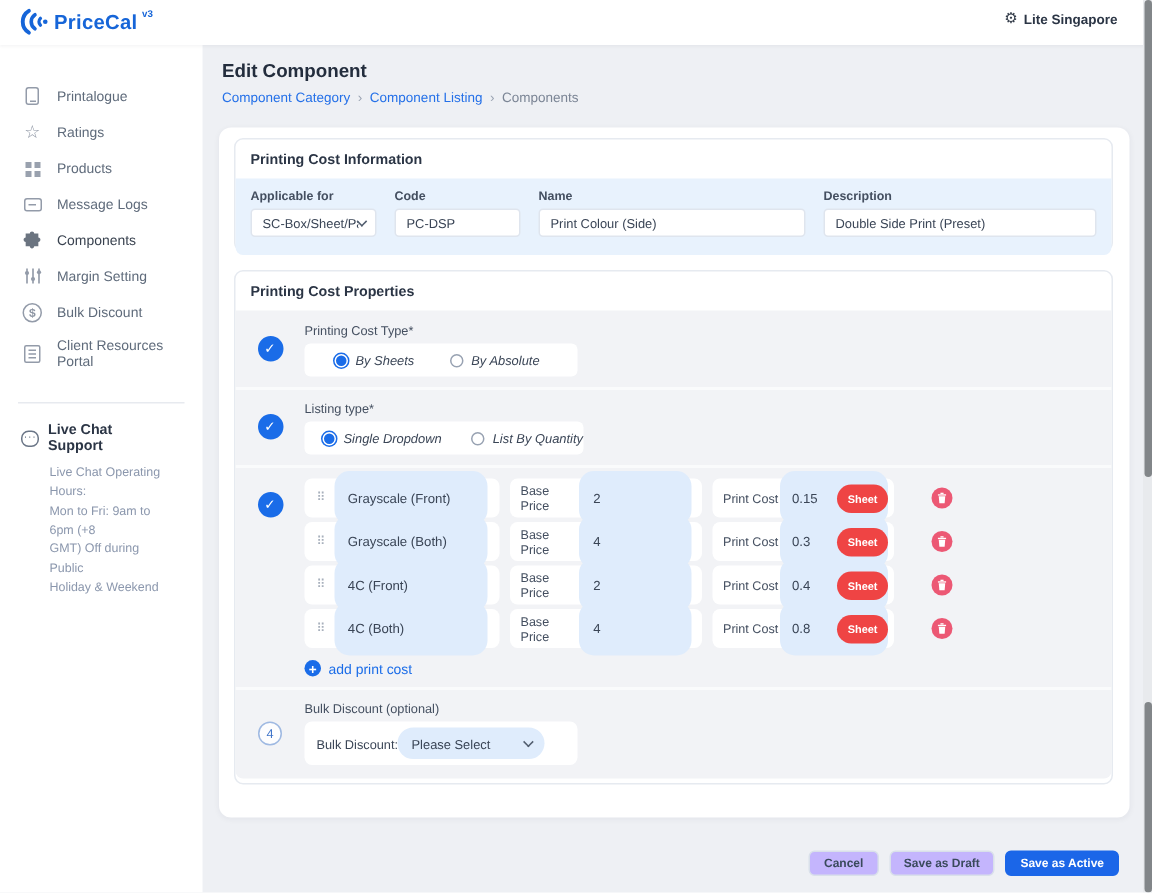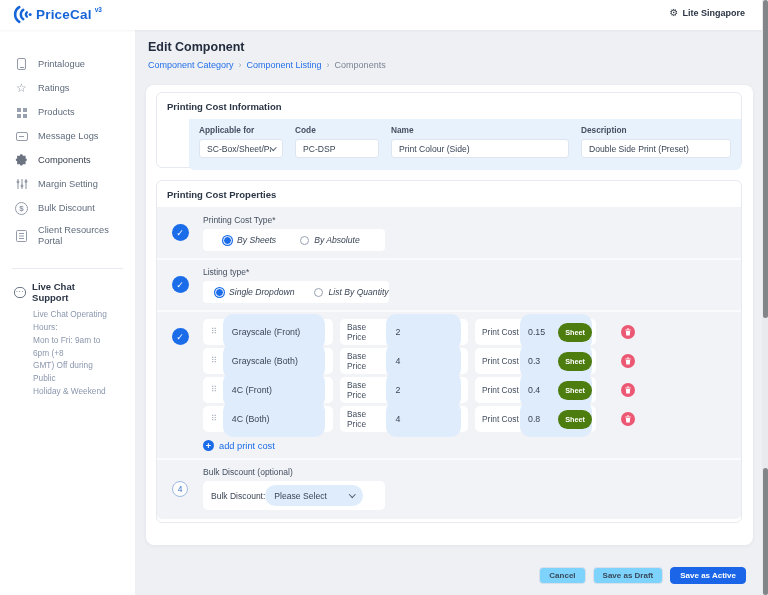--- a/index.html
+++ b/index.html
@@ -45,21 +45,21 @@
   .bc-link { color:#2470e8; cursor:pointer; }
   .bc-sep { color:#9aa3b2; font-size:9px; }
   .bc-cur { color:#7b8595; }
 
   .card { position:absolute; left:11px; top:55px; width:607px; height:460px; background:#fff; border-radius:8px; box-shadow:0 1px 4px rgba(30,40,60,.06); }
 
   
   .subcard { position:absolute; left:10px; width:586px; border:1px solid #e6eaf0; border-radius:6px; background:#fff; }
   .info-card { top:7px; height:76px; }
   .subcard-head { font-size:9.5px; font-weight:bold; color:#2b3545; padding:8px 10px 7px 10px; }
-  .band { background:#e8f2fd; border-radius:0 0 5px 5px; padding:6px 10px 0 10px; height:51px; display:flex; gap:12px;margin-left:32px; }
+  .band { background:#e8f2fd; border-radius:0 0 5px 5px; padding:6px 10px 0 10px; height:51px; display:flex; gap:12px; }
   .field { display:flex; flex-direction:column; }
   .f-label { font-size:8.3px; color:#444f60; margin-bottom:4px; font-weight:bold; }
   .f-input { height:19px; background:#fff; border:1px solid #dfe5ee; border-radius:3px; font-size:8.6px; color:#3a4556; display:flex; align-items:center; padding:0 7px; }
   .f-select { justify-content:space-between; cursor:pointer; }
   .w84 { width:84px; } .w178 { width:178px; } .wflex { flex:1; }
   .chev { width:4.5px; height:4.5px; border-right:1.2px solid #515d6e; border-bottom:1.2px solid #515d6e; transform:rotate(45deg); margin-top:-3px; flex:0 0 auto; }
 
   
   .props-card { top:95px; height:343px; }
   .props-body { background:#f2f3f6; border-radius:0 0 5px 5px; height:312px; padding-top:8px; overflow:hidden; }
@@ -80,33 +80,33 @@
   .rbox { background:#fff; border-radius:5px; height:26px; display:flex; align-items:center; }
   .rbox1 { width:130px; padding:0 8px; gap:6px; }
   .rbox2 { width:128px; margin-left:7px; padding:0 7px; justify-content:space-between; }
   .rbox3 { width:121px; margin-left:7px; padding:0 4px 0 7px; justify-content:space-between; }
   .drag { font-size:8px; color:#a8b0bc; cursor:grab; line-height:1; font-family:"DejaVu Sans",sans-serif; }
   .pill { background:#dfecfc; border-radius:10px; height:36px; display:flex; align-items:center; padding:0 9px; font-size:8.8px; color:#3a4556; }
   .pill-name { flex:1; }
   .pill-num { width:76px; }
   .r-lbl { font-size:8.4px; color:#444f60; }
   .pill-cost { width:72px; padding:0 0 0 8px; justify-content:space-between; }
-  .sheet-btn { background:#4d7c0f; color:#fff; font-size:7.3px; font-weight:bold; height:19px; border-radius:10px; padding:0 7px; display:flex; align-items:center; cursor:pointer; border:none; }
+  .sheet-btn { background:#ef4444; color:#fff; font-size:7.3px; font-weight:bold; height:19px; border-radius:10px; padding:0 7px; display:flex; align-items:center; cursor:pointer; border:none; }
   .del-btn { width:14px; height:14px; border-radius:50%; background:#ec5874; margin-left:25px; display:flex; align-items:center; justify-content:center; cursor:pointer; border:none; padding:0; }
   .add-row { display:flex; align-items:center; gap:5px; margin-top:8px; cursor:pointer; }
   .add-ic { width:11px; height:11px; border-radius:50%; background:#1a6ce8; color:#fff; font-size:9px; font-weight:bold; display:flex; align-items:center; justify-content:center; line-height:0; }
   .add-lbl { font-size:9.3px; color:#1a6ce8; }
 
   .bulk-box { width:182px; height:29px; background:#fff; border-radius:5px; display:flex; align-items:center; padding:0 8px; }
   .bulk-lbl { font-size:8.5px; color:#3a4556; }
   .bulk-select { width:98px; height:21px; background:#dfecfc; border-radius:11px; display:flex; align-items:center; justify-content:space-between; padding:0 9px; font-size:8.6px; color:#3a4556; cursor:pointer; }
 
   
   .footer { position:absolute; right:16px; top:537px; display:flex; gap:7px; }
-  .btn { height:17px; border-radius:4px; font-size:8px; font-weight:bold; display:flex; align-items:center; padding:0 9px; cursor:pointer; border:1px solid #d9e0ea; background:#7dd3fc; color:#3a4a5c; font-family:inherit; }
+  .btn { height:17px; border-radius:4px; font-size:8px; font-weight:bold; display:flex; align-items:center; padding:0 9px; cursor:pointer; border:1px solid #d9e0ea; background:#c4b5fd; color:#3a4a5c; font-family:inherit; }
   .btn-primary { background:#1b66e8; border-color:#1b66e8; color:#fff; }
 
   
   .scrollbar { position:absolute; right:0; top:0; width:6px; height:595px; background:#e8eaed; z-index:9; }
   .sthumb { position:absolute; left:0.5px; width:5px; background:#828689; border-radius:3px; cursor:pointer; }
   .sthumb.t1 { top:0; height:318px; }
   .sthumb.t2 { top:468px; height:127px; }
 </style>
 </head>
 <body>

